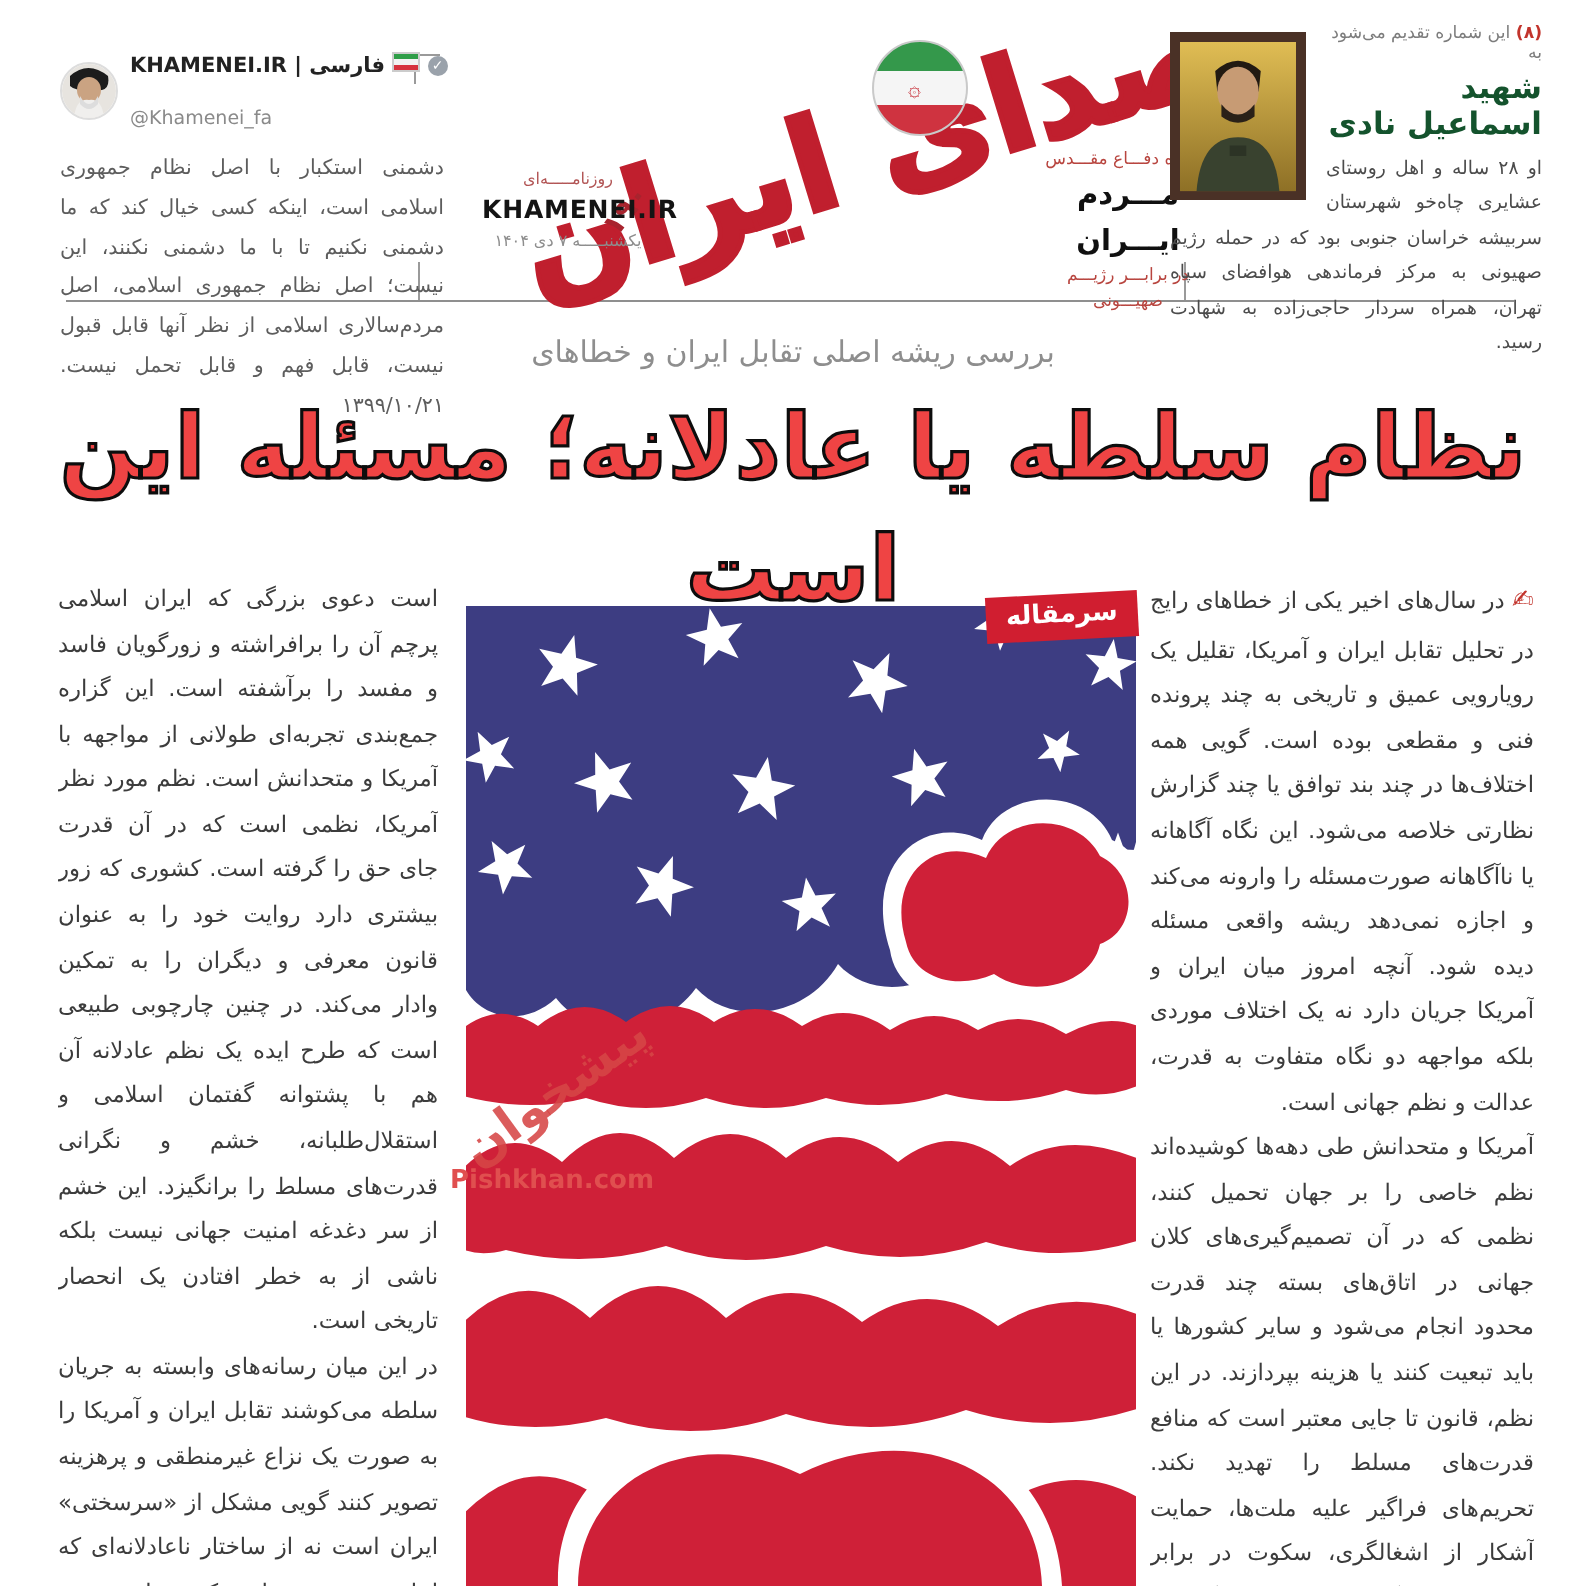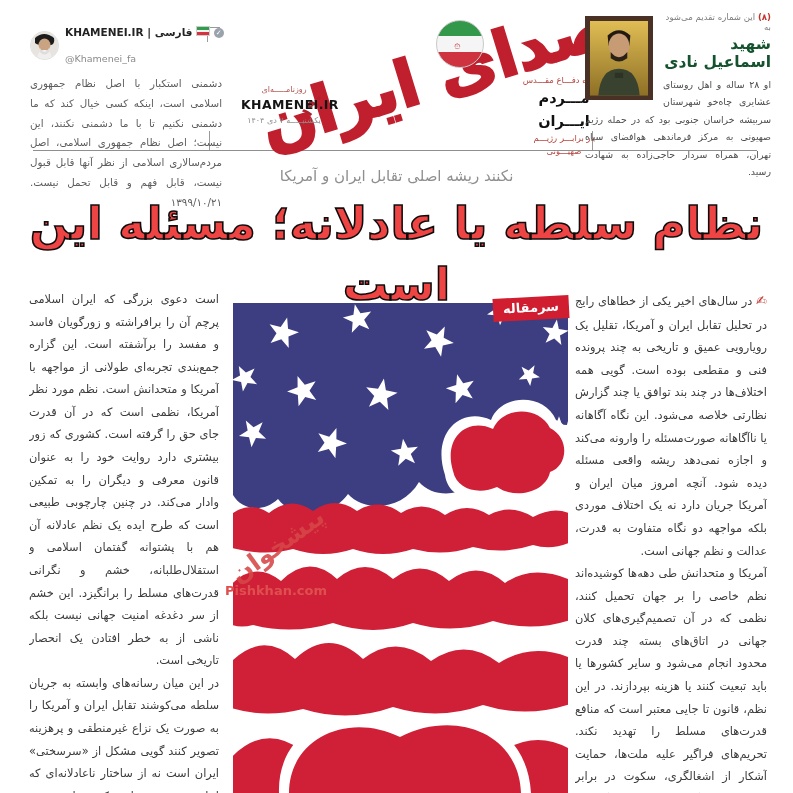--- a/index.html
+++ b/index.html
@@ -136,21 +136,21 @@
       </svg>
     </div>
     <div class="ded-pre">
       <span class="ded-mark">(۸)</span>
       <span>این شماره تقدیم می‌شود به</span>
     </div>
     <div class="ded-name">شهید اسماعیل نادی</div>
     <div class="ded-bio">او ۲۸ ساله و اهل روستای عشایری چاه‌خو شهرستان سربیشه خراسان جنوبی بود که در حمله رژیم صهیونی به مرکز فرماندهی هوافضای سپاه تهران، همراه سردار حاجی‌زاده به شهادت رسید.</div>
   </div>
 
-  <div class="kicker">نکنند ریشه اصلی تقابل ایران و آمریکا</div>
+  <div class="kicker">بررسی ریشه اصلی تقابل ایران و خطاهای</div>
   <h1 class="headline">نظام سلطه یا عادلانه؛ مسئله این است</h1>
 
   <div class="col col-right">
     <p><span class="pen">✍</span> <span>در سال‌های اخیر یکی از خطاهای رایج در تحلیل تقابل ایران و آمریکا، تقلیل یک رویارویی عمیق و تاریخی به چند پرونده فنی و مقطعی بوده است. گویی همه اختلاف‌ها در چند بند توافق یا چند گزارش نظارتی خلاصه می‌شود. این نگاه آگاهانه یا ناآگاهانه صورت‌مسئله را وارونه می‌کند و اجازه نمی‌دهد ریشه واقعی مسئله دیده شود. آنچه امروز میان ایران و آمریکا جریان دارد نه یک اختلاف موردی بلکه مواجهه دو نگاه متفاوت به قدرت، عدالت و نظم جهانی است.</span></p>
     <p>آمریکا و متحدانش طی دهه‌ها کوشیده‌اند نظم خاصی را بر جهان تحمیل کنند، نظمی که در آن تصمیم‌گیری‌های کلان جهانی در اتاق‌های بسته چند قدرت محدود انجام می‌شود و سایر کشورها یا باید تبعیت کنند یا هزینه بپردازند. در این نظم، قانون تا جایی معتبر است که منافع قدرت‌های مسلط را تهدید نکند. تحریم‌های فراگیر علیه ملت‌ها، حمایت آشکار از اشغالگری، سکوت در برابر جنایت‌های جنگی و برخورد دوگانه با مفاهیمی مانند حقوق بشر بخشی از واقعیت عینی این ساختار ناعادلانه است.</p>
 
   </div>
 
   <div class="col col-left">
     <p>است دعوی بزرگی که ایران اسلامی پرچم آن را برافراشته و زورگویان فاسد و مفسد را برآشفته است. این گزاره جمع‌بندی تجربه‌ای طولانی از مواجهه با آمریکا و متحدانش است. نظم مورد نظر آمریکا، نظمی است که در آن قدرت جای حق را گرفته است. کشوری که زور بیشتری دارد روایت خود را به عنوان قانون معرفی و دیگران را به تمکین وادار می‌کند. در چنین چارچوبی طبیعی است که طرح ایده یک نظم عادلانه آن هم با پشتوانه گفتمان اسلامی و استقلال‌طلبانه، خشم و نگرانی قدرت‌های مسلط را برانگیزد. این خشم از سر دغدغه امنیت جهانی نیست بلکه ناشی از به خطر افتادن یک انحصار تاریخی است.</p>

